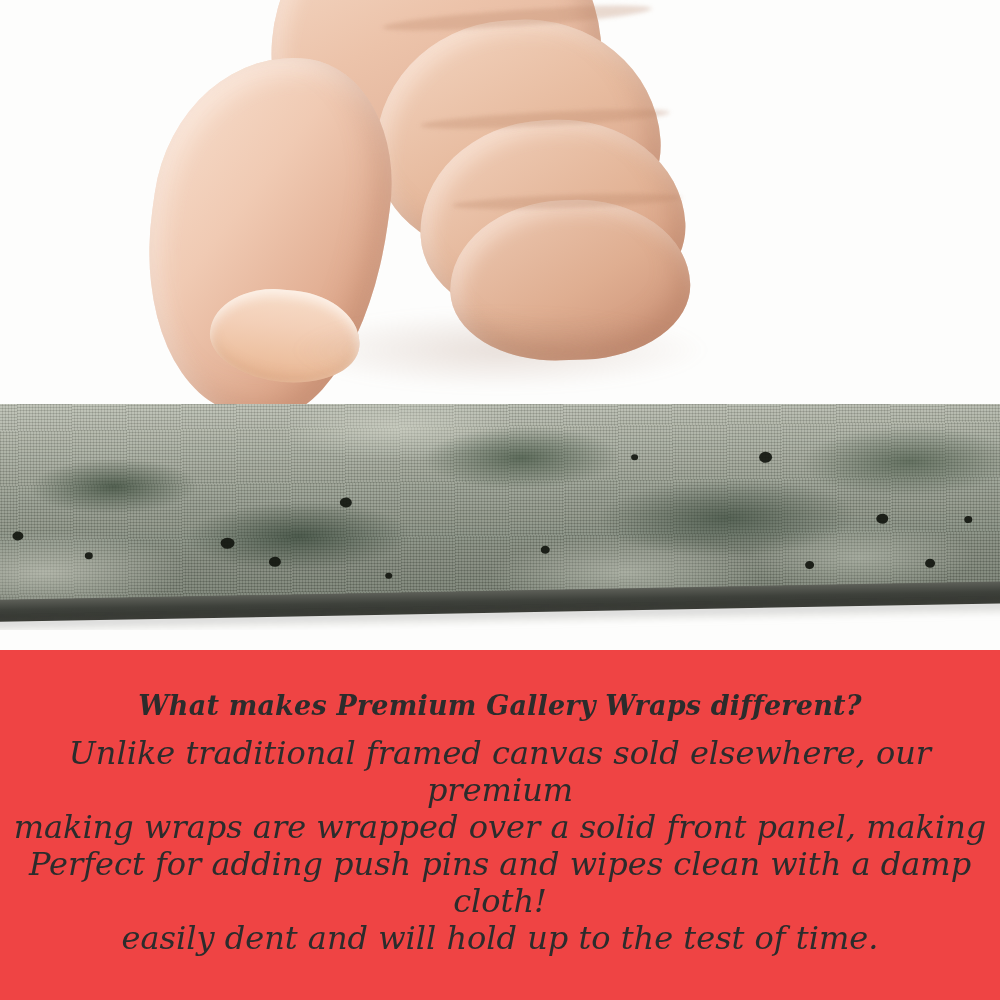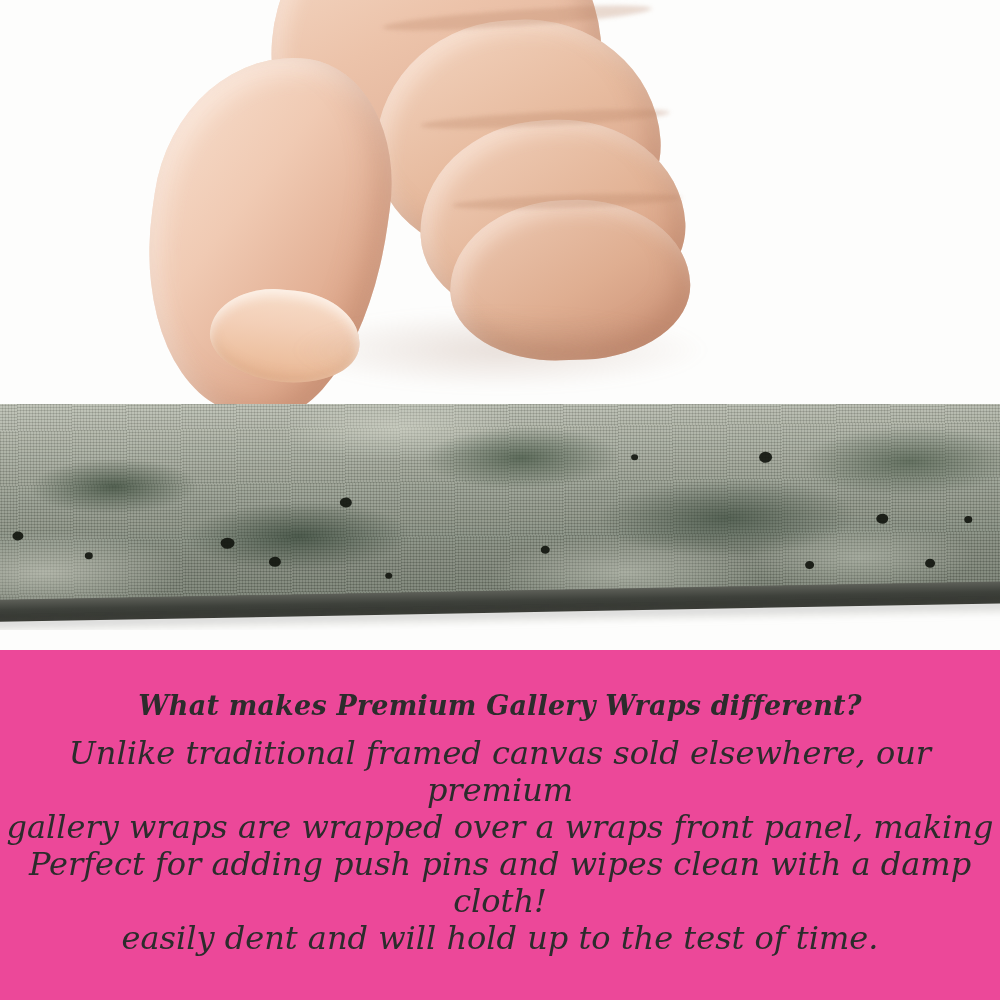--- a/index.html
+++ b/index.html
@@ -10,21 +10,21 @@
   body {
     width: 1000px;
     height: 1000px;
     overflow: hidden;
     font-family: "DejaVu Sans", sans-serif;
   }
   .page {
     position: relative;
     width: 1000px;
     height: 1000px;
-    background: #ec4899;
+    background: #ef4444;
     overflow: hidden;
   }
 
   
   .photo {
     position: absolute;
     left: 0;
     top: 0;
     width: 1000px;
     height: 650px;
@@ -218,18 +218,18 @@
         <div class="speck" style="left:972px; top:130px; width:8px;  height:7px;"></div>
       </div>
       <div class="wrap-bottom"></div>
       <div class="wrap-bottom-shadow"></div>
     </div>
   </div>
 
   <div class="caption">
     <div class="caption-title">What makes Premium Gallery Wraps different?</div>
     <div class="caption-line">Unlike traditional framed canvas sold elsewhere, our premium</div>
-    <div class="caption-line">gallery wraps are wrapped over a wraps front panel, making</div>
+    <div class="caption-line">making wraps are wrapped over a solid front panel, making</div>
     <div class="caption-line">Perfect for adding push pins and wipes clean with a damp cloth!</div>
     <div class="caption-line">easily dent and will hold up to the test of time.</div>
   </div>
 
 </div>
 
 </body></html>

